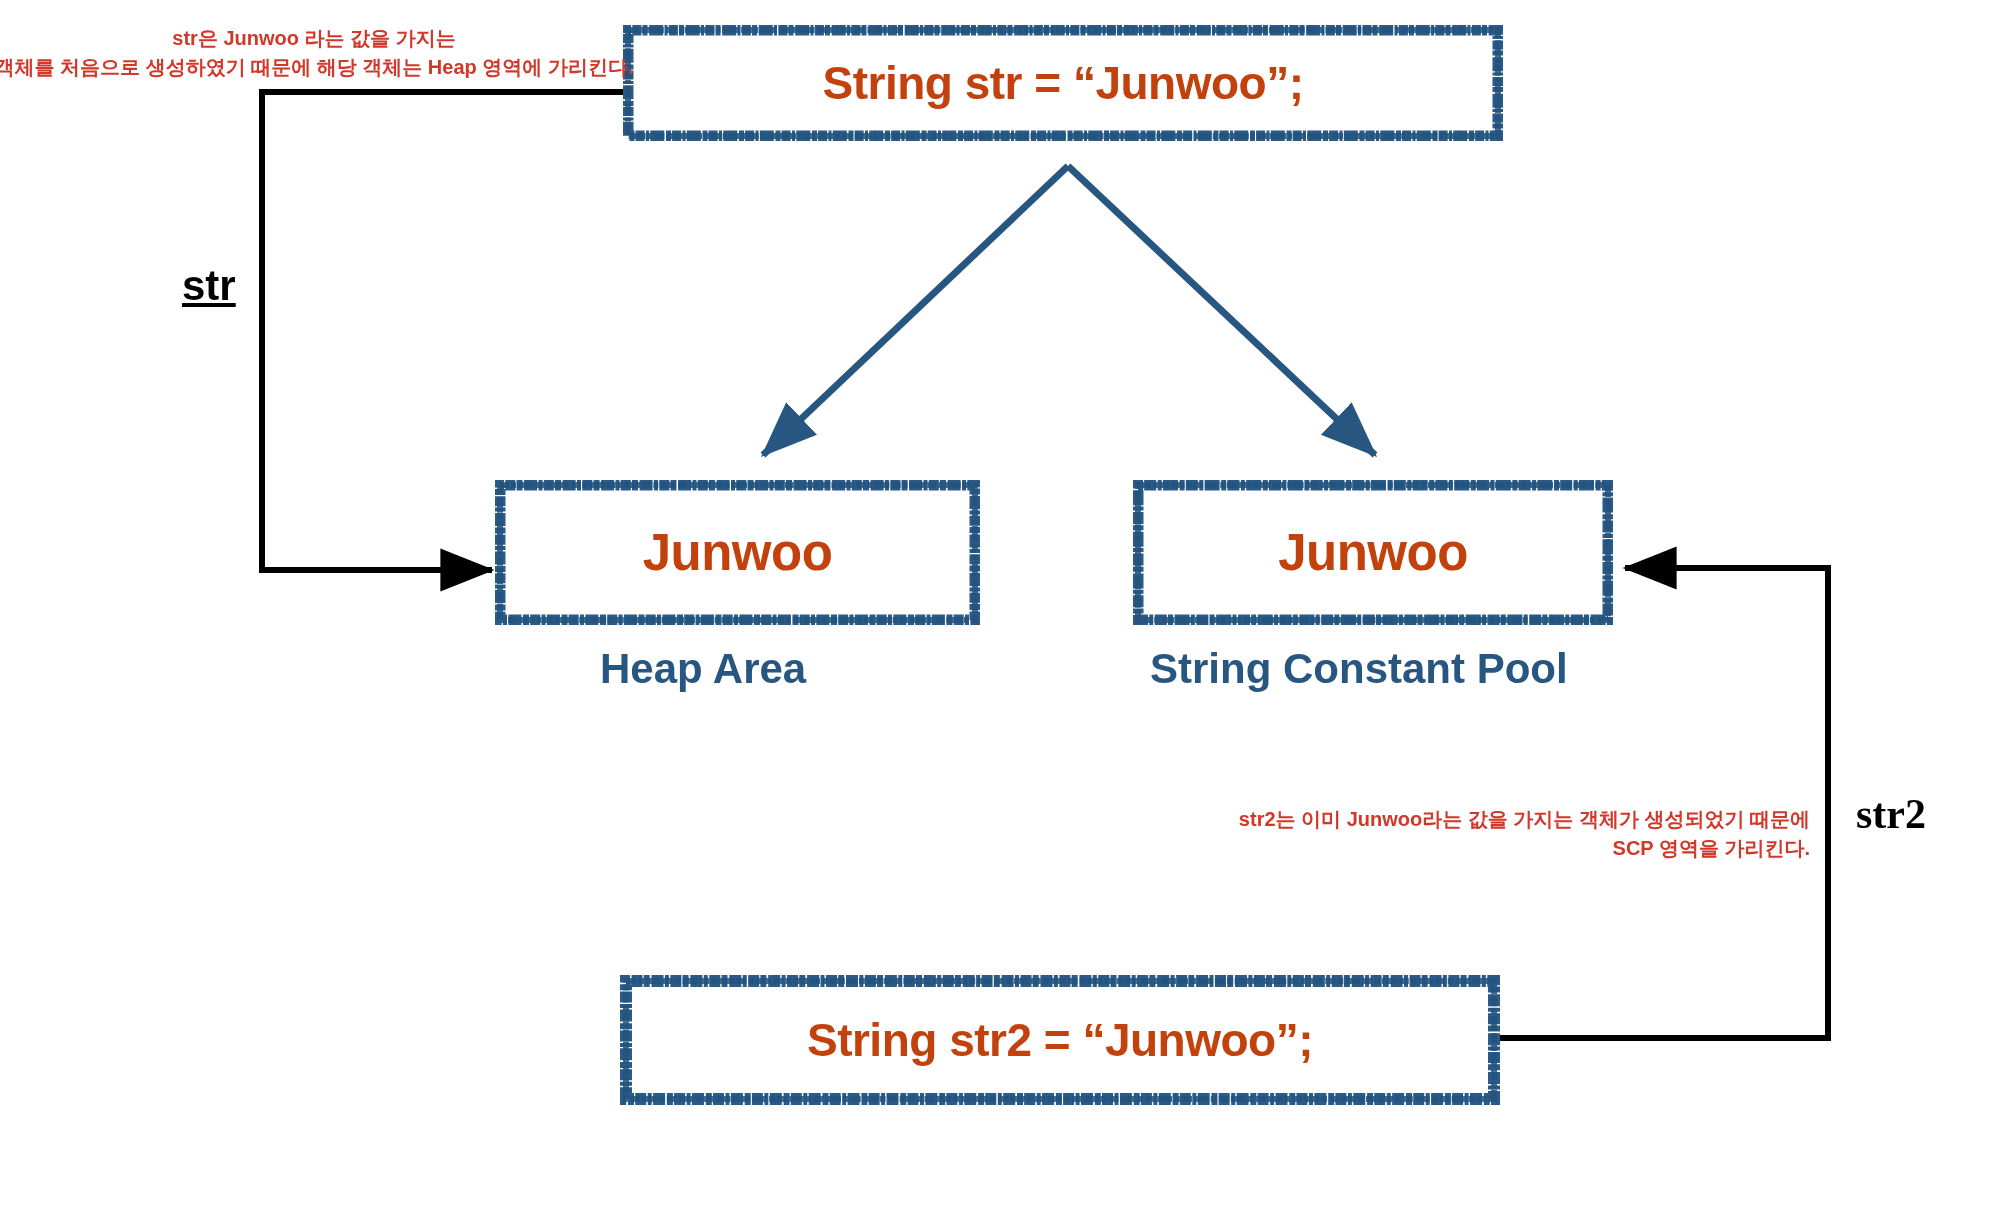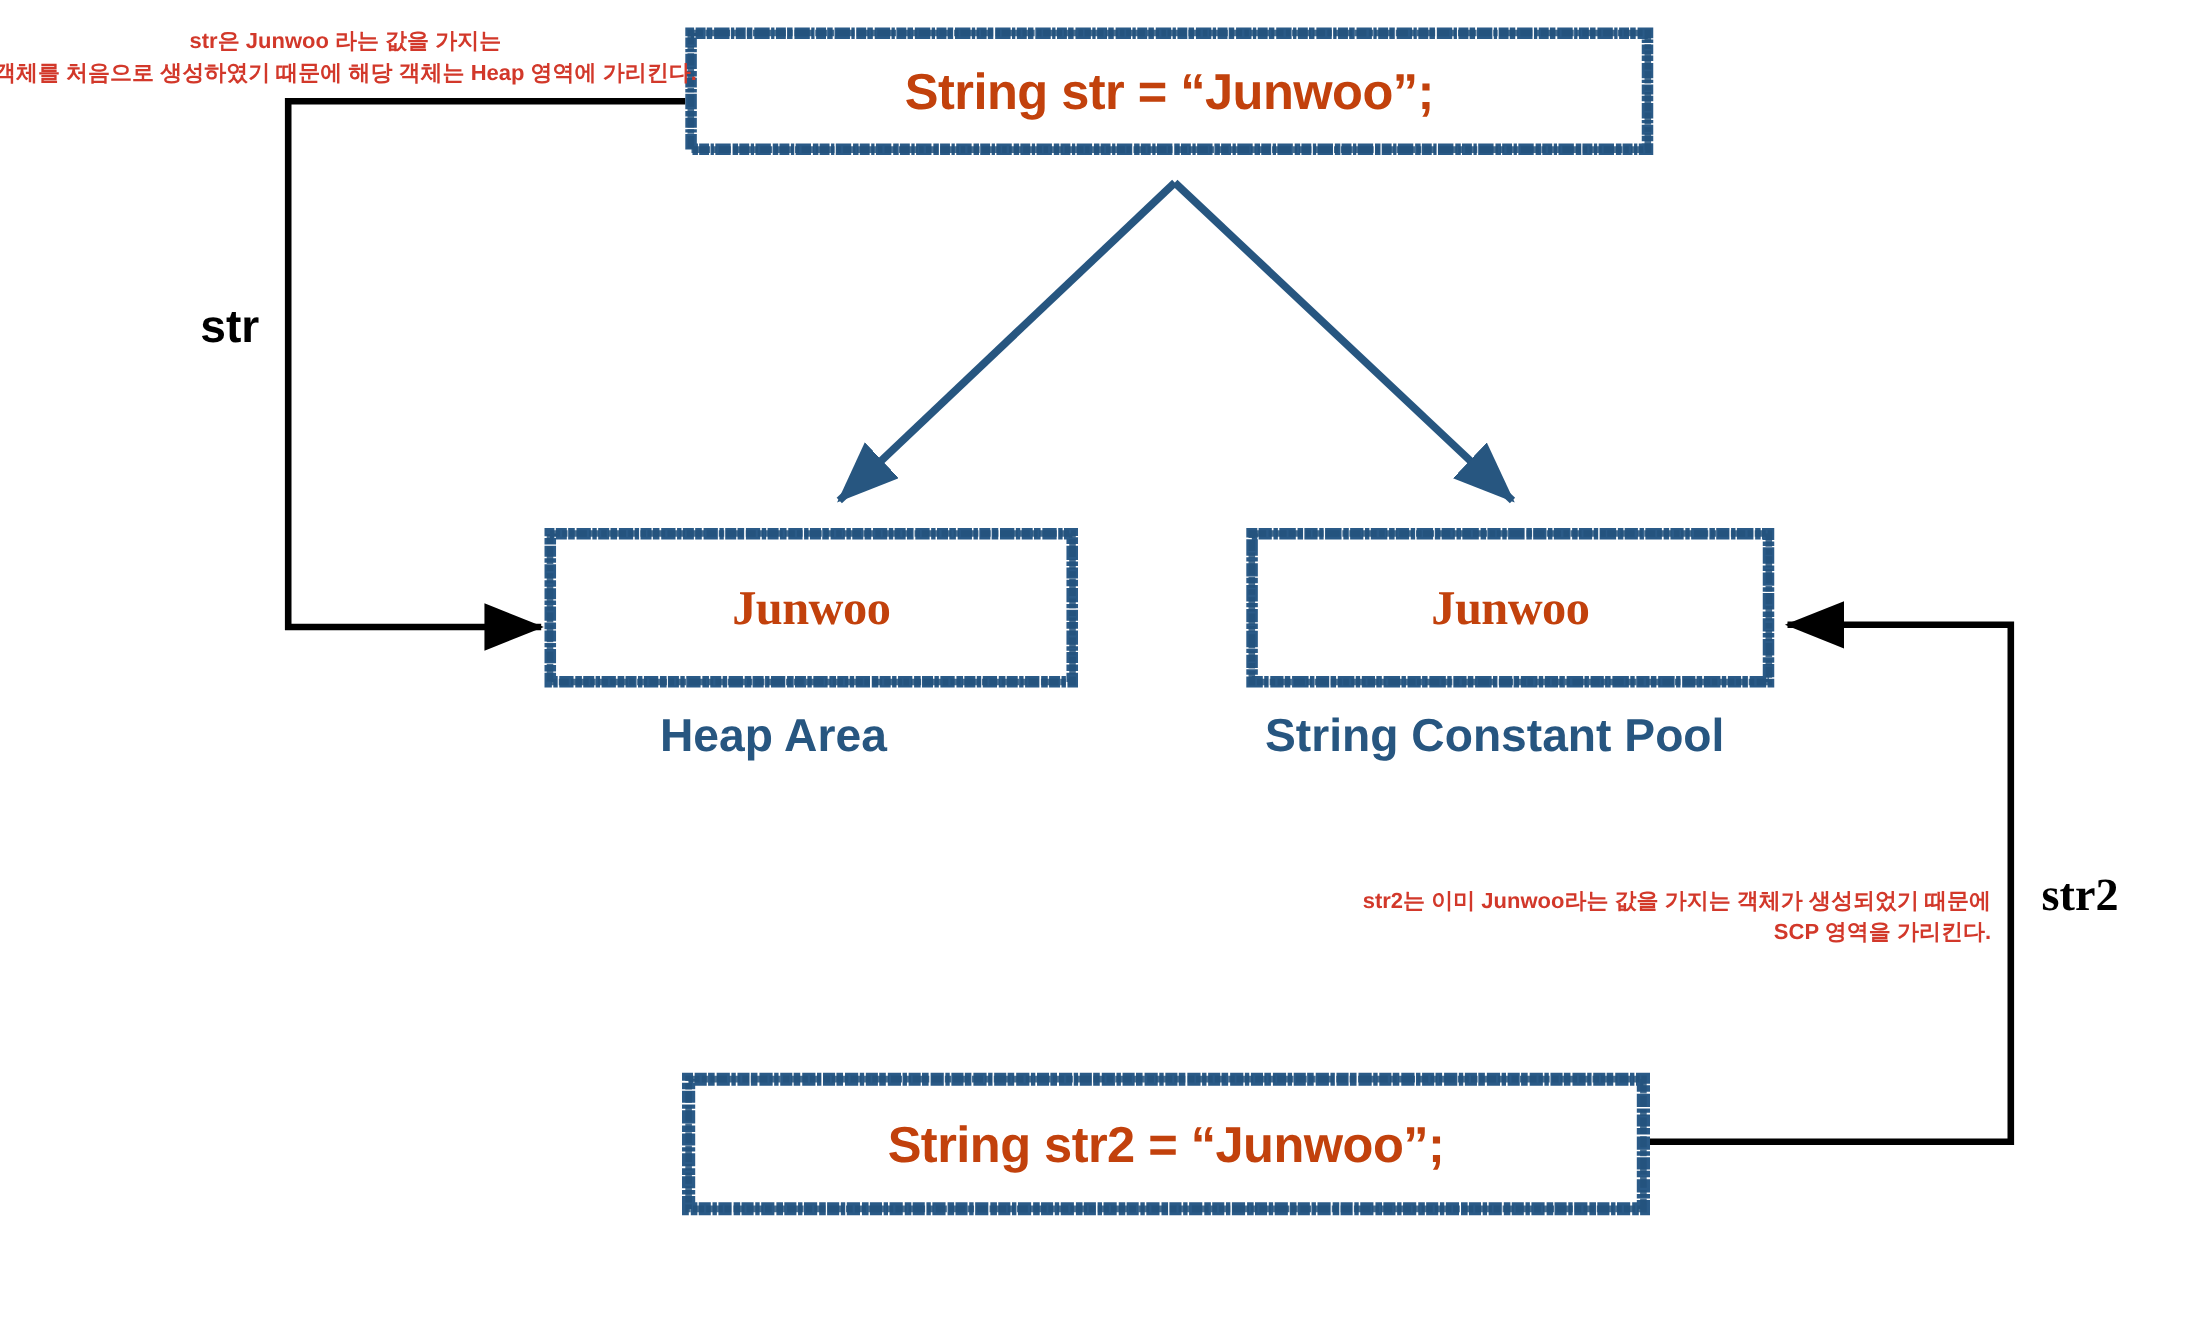--- a/index.html
+++ b/index.html
@@ -43,21 +43,21 @@
   .sketch-box .boxlabel {
     position: relative;
     z-index: 2;
     color: #c2410c;
     font-weight: bold;
     white-space: nowrap;
     letter-spacing: -0.5px;
   }
 
   .stmt-box .boxlabel { font-size: 46px; }
-  .val-box  .boxlabel { font-size: 44px; font-family: Liberation Serif, serif; }
+  .val-box  .boxlabel { font-size: 51px; }
 
   
   #box-stmt-str   { left: 623px;  top: 25px;   width: 880px; height: 116px; }
   #box-heap-val   { left: 495px;  top: 480px;  width: 485px; height: 145px; }
   #box-scp-val    { left: 1133px; top: 480px;  width: 480px; height: 145px; }
   #box-stmt-str2  { left: 620px;  top: 975px;  width: 880px; height: 130px; justify-content: center; }
 
   
   .area-caption {
     position: absolute;
@@ -72,21 +72,21 @@
 
   
   .var-label {
     position: absolute;
     color: #000000;
     font-weight: bold;
     font-size: 42px;
     white-space: nowrap;
     z-index: 4;
   }
-  #label-str  { left: 182px;  top: 273px; }
+  #label-str  { left: 182px;  top: 262px; text-decoration: underline; }
   #label-str2 { left: 1856px; top: 790px; font-family: Liberation Serif, serif; }
 
   
   .annotation {
     position: absolute;
     color: #d2382a;
     font-weight: bold;
     font-size: 20px;
     line-height: 1.45;
     text-align: center;

